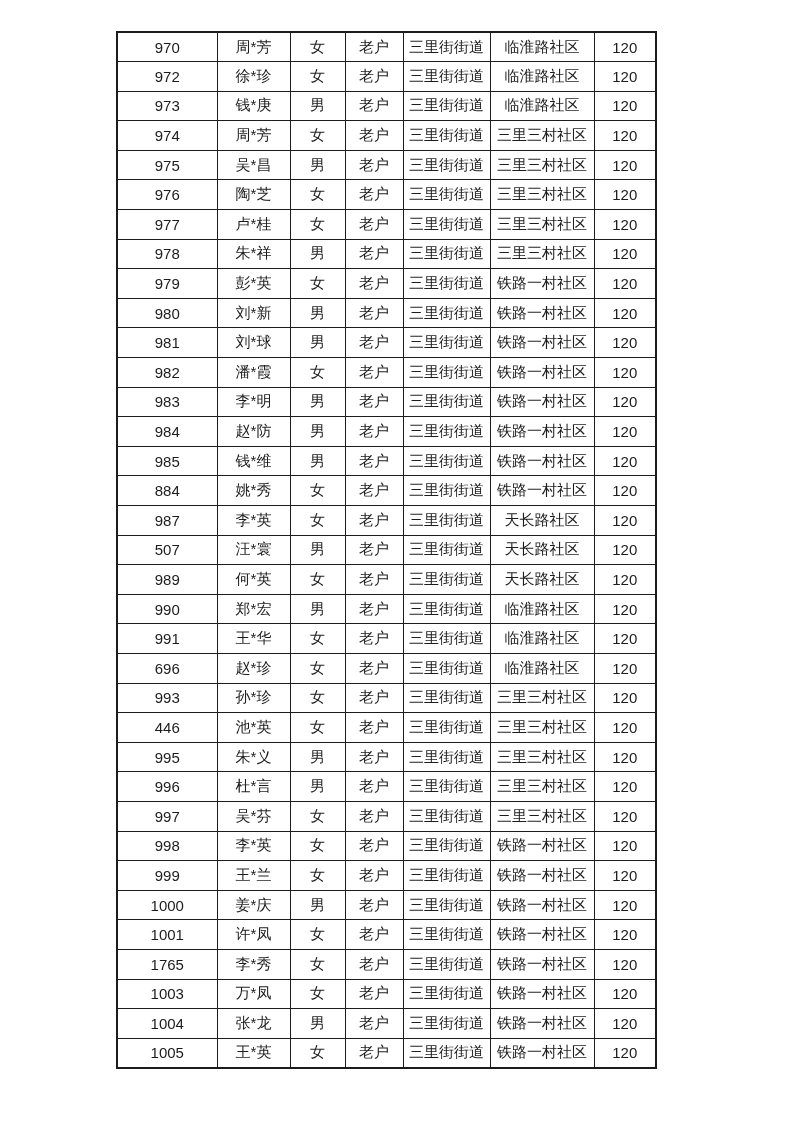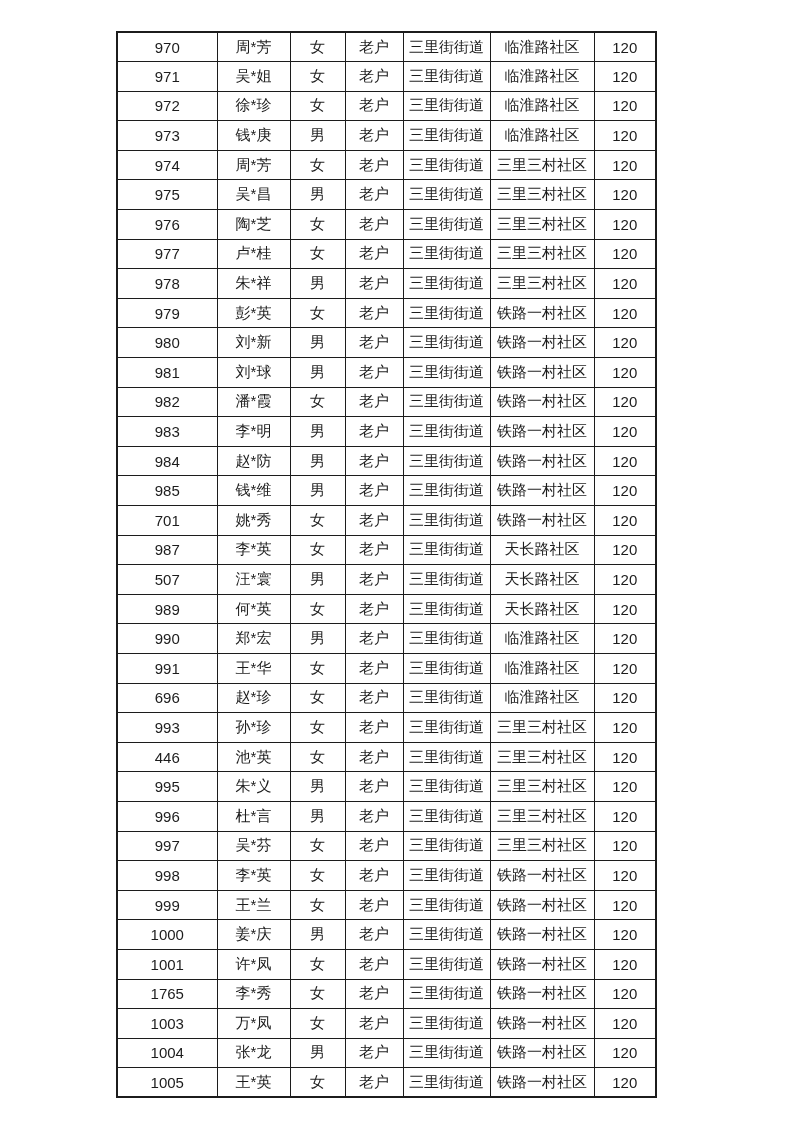--- a/index.html
+++ b/index.html
@@ -52,29 +52,20 @@
         <tr>
           <td>970</td>
           <td>周*芳</td>
           <td>女</td>
           <td>老户</td>
           <td>三里街街道</td>
           <td>临淮路社区</td>
           <td>120</td>
         </tr>
         <tr>
-          <td>971</td>
-          <td>吴*姐</td>
-          <td>女</td>
-          <td>老户</td>
-          <td>三里街街道</td>
-          <td>临淮路社区</td>
-          <td>120</td>
-        </tr>
-        <tr>
           <td>972</td>
           <td>徐*珍</td>
           <td>女</td>
           <td>老户</td>
           <td>三里街街道</td>
           <td>临淮路社区</td>
           <td>120</td>
         </tr>
         <tr>
           <td>973</td>
@@ -187,21 +178,21 @@
         <tr>
           <td>985</td>
           <td>钱*维</td>
           <td>男</td>
           <td>老户</td>
           <td>三里街街道</td>
           <td>铁路一村社区</td>
           <td>120</td>
         </tr>
         <tr>
-          <td>701</td>
+          <td>884</td>
           <td>姚*秀</td>
           <td>女</td>
           <td>老户</td>
           <td>三里街街道</td>
           <td>铁路一村社区</td>
           <td>120</td>
         </tr>
         <tr>
           <td>987</td>
           <td>李*英</td>

